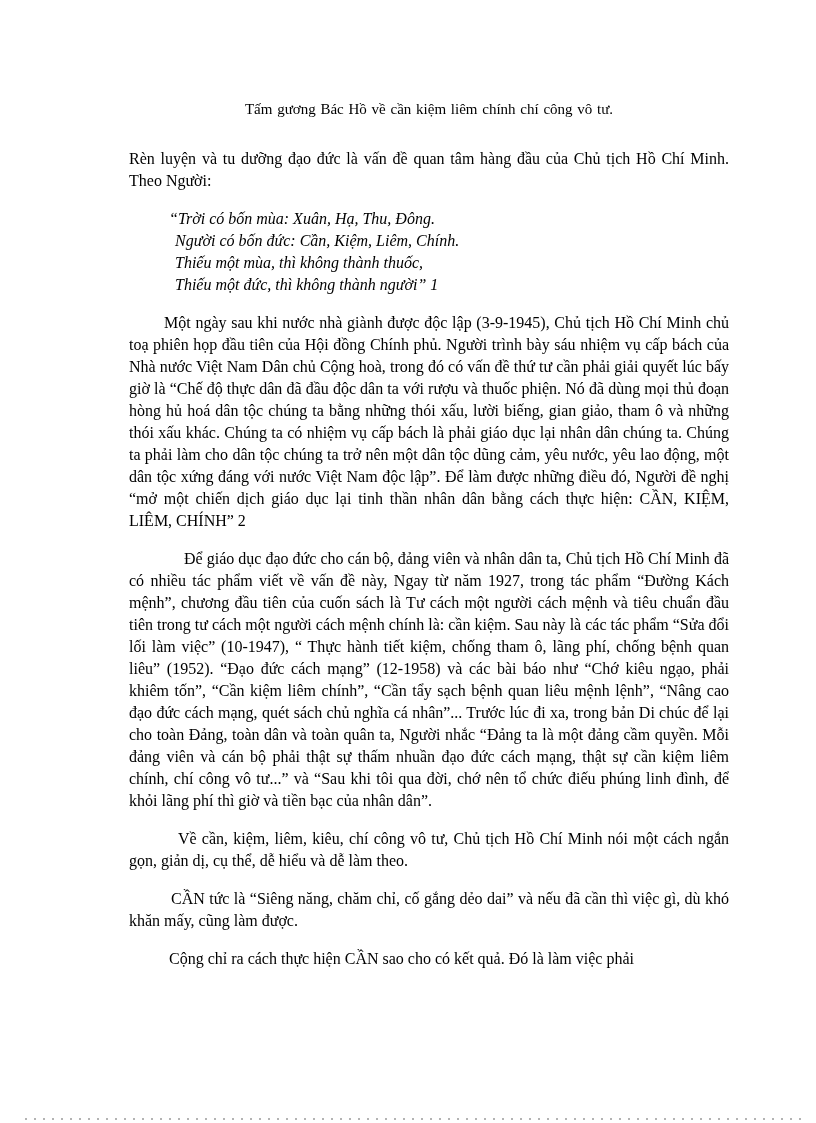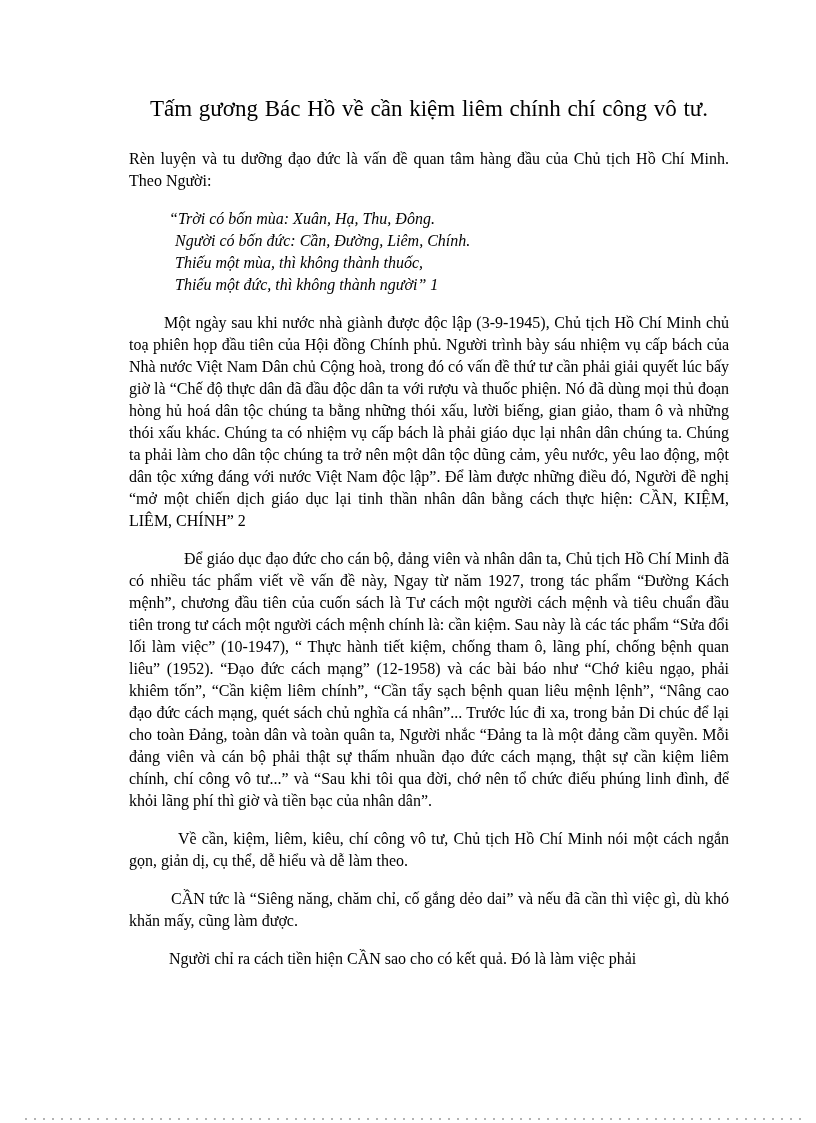--- a/index.html
+++ b/index.html
@@ -3,21 +3,21 @@
 <meta charset="utf-8">
 <style>
   html,body{margin:0;padding:0;background:#ffffff;}
   .page{
     width:816px;height:1123px;position:relative;background:#ffffff;color:#000000;
     font-family:"Liberation Serif","DejaVu Serif",serif;
     font-size:16px;line-height:22px;overflow:hidden;
   }
   .content{position:absolute;top:96px;left:113px;width:632px;}
   .doc-title{
-    font-size:23px;line-height:26px;text-align:center;font-weight:normal;
+    font-size:15px;line-height:26px;text-align:center;font-weight:normal;
     margin:0 0 26px 0;word-spacing:1px;
   }
   .para{margin:16px;text-align:justify;}
   .poem{margin:0;}
   .poem-line{margin-left:62px;font-style:italic;}
   .poem-line.first{margin-left:56px;}
   .ind35{text-indent:35px}
   .ind40{text-indent:40px}
   .ind42{text-indent:42px}
   .ind49{text-indent:49px}
@@ -32,31 +32,31 @@
 
 <div class="page">
   <div class="content">
 
     <h1 class="doc-title">Tấm gương Bác Hồ về cần kiệm liêm chính chí công vô tư.</h1>
 
     <p class="para">Rèn luyện và tu dưỡng đạo đức là vấn đề quan tâm hàng đầu của Chủ tịch Hồ Chí Minh. Theo Người:</p>
 
     <div class="poem">
       <div class="poem-line first">“Trời có bốn mùa: Xuân, Hạ, Thu, Đông.</div>
-      <div class="poem-line">Người có bốn đức: Cần, Đường, Liêm, Chính.</div>
+      <div class="poem-line">Người có bốn đức: Cần, Kiệm, Liêm, Chính.</div>
       <div class="poem-line">Thiếu một mùa, thì không thành thuốc,</div>
       <div class="poem-line">Thiếu một đức, thì không thành người” 1</div>
     </div>
 
     <p class="para ind35">Một ngày sau khi nước nhà giành được độc lập (3-9-1945), Chủ tịch Hồ Chí Minh chủ toạ phiên họp đầu tiên của Hội đồng Chính phủ. Người trình bày sáu nhiệm vụ cấp bách của Nhà nước Việt Nam Dân chủ Cộng hoà, trong đó có vấn đề thứ tư cần phải giải quyết lúc bấy giờ là “Chế độ thực dân đã đầu độc dân ta với rượu và thuốc phiện. Nó đã dùng mọi thủ đoạn hòng hủ hoá dân tộc chúng ta bằng những thói xấu, lười biếng, gian giảo, tham ô và những thói xấu khác. Chúng ta có nhiệm vụ cấp bách là phải giáo dục lại nhân dân chúng ta. Chúng ta phải làm cho dân tộc chúng ta trở nên một dân tộc dũng cảm, yêu nước, yêu lao động, một dân tộc xứng đáng với nước Việt Nam độc lập”. Để làm được những điều đó, Người đề nghị “mở một chiến dịch giáo dục lại tinh thần nhân dân bằng cách thực hiện: CẦN, KIỆM, LIÊM, CHÍNH” 2</p>
 
     <p class="para ind55">Để giáo dục đạo đức cho cán bộ, đảng viên và nhân dân ta, Chủ tịch Hồ Chí Minh đã có nhiều tác phẩm viết về vấn đề này, Ngay từ năm 1927, trong tác phẩm “Đường Kách mệnh”, chương đầu tiên của cuốn sách là Tư cách một người cách mệnh và tiêu chuẩn đầu tiên trong tư cách một người cách mệnh chính là: cần kiệm. Sau này là các tác phẩm “Sửa đổi lối làm việc” (10-1947), “ Thực hành tiết kiệm, chống tham ô, lãng phí, chống bệnh quan liêu” (1952). “Đạo đức cách mạng” (12-1958) và các bài báo như “Chớ kiêu ngạo, phải khiêm tốn”, “Cần kiệm liêm chính”, “Cần tẩy sạch bệnh quan liêu mệnh lệnh”, “Nâng cao đạo đức cách mạng, quét sách chủ nghĩa cá nhân”... Trước lúc đi xa, trong bản Di chúc để lại cho toàn Đảng, toàn dân và toàn quân ta, Người nhắc “Đảng ta là một đảng cầm quyền. Mỗi đảng viên và cán bộ phải thật sự thấm nhuần đạo đức cách mạng, thật sự cần kiệm liêm chính, chí công vô tư...” và “Sau khi tôi qua đời, chớ nên tổ chức điếu phúng linh đình, để khỏi lãng phí thì giờ và tiền bạc của nhân dân”.</p>
 
     <p class="para ind49">Về cần, kiệm, liêm, kiêu, chí công vô tư, Chủ tịch Hồ Chí Minh nói một cách ngắn gọn, giản dị, cụ thể, dễ hiểu và dễ làm theo.</p>
 
     <p class="para ind42">CẦN tức là “Siêng năng, chăm chỉ, cố gắng dẻo dai” và nếu đã cần thì việc gì, dù khó khăn mấy, cũng làm được.</p>
 
-    <p class="para ind40">Người chỉ ra cách tiền hiện CẦN sao cho có kết quả. Đó là làm việc phải</p>
+    <p class="para ind40">Cộng chỉ ra cách thực hiện CẦN sao cho có kết quả. Đó là làm việc phải</p>
 
   </div>
 
   <div class="page-break-divider"></div>
 </div>
 
 </body></html>

